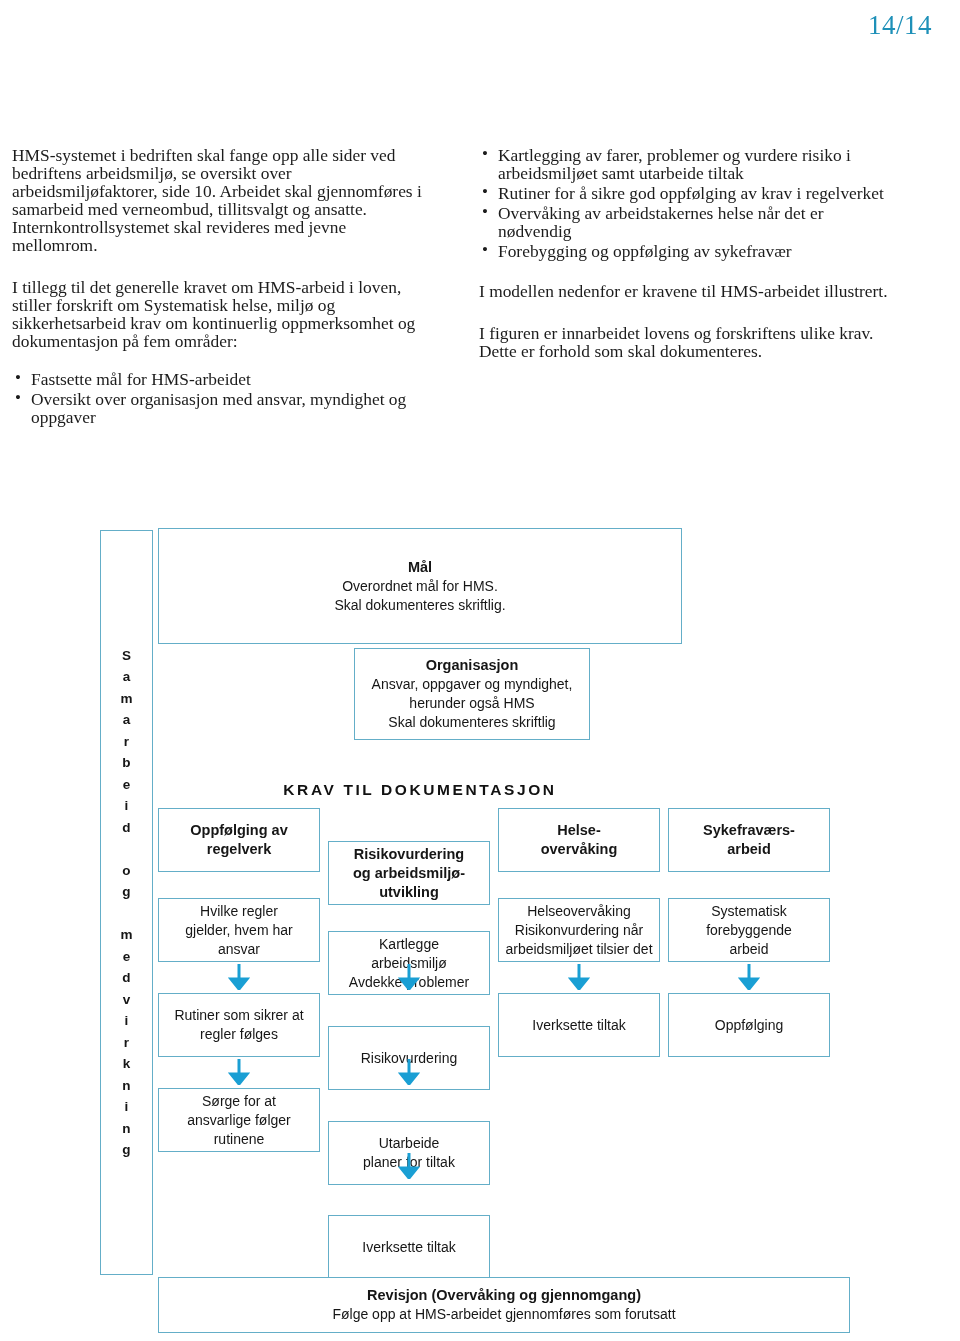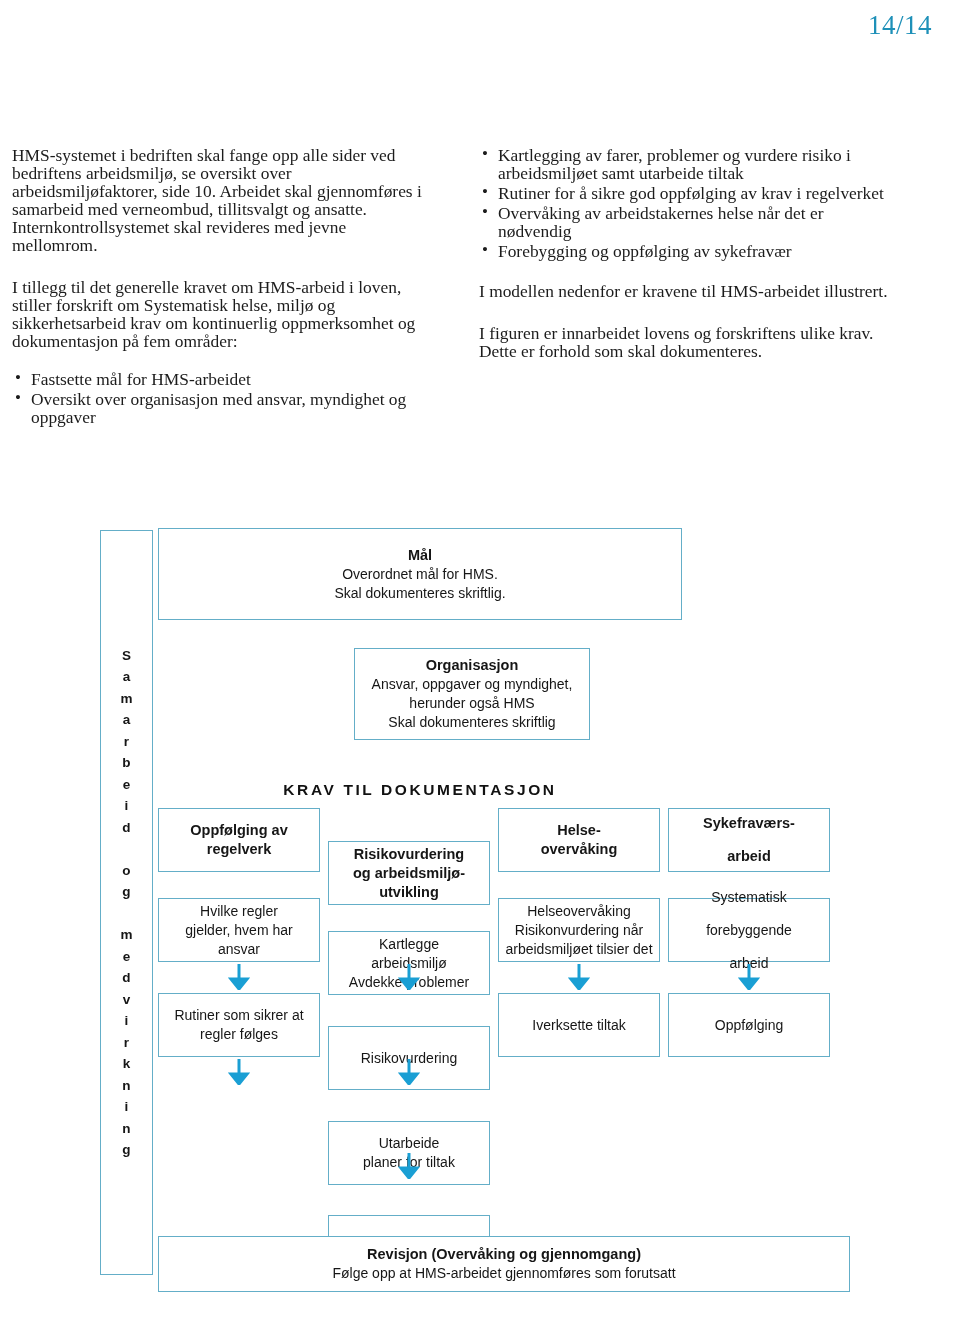--- a/index.html
+++ b/index.html
@@ -103,21 +103,21 @@
   .bx .sub {
     font-size: 14px;
     line-height: 19px;
   }
 
   
   #mal-box {
     left: 158px;
     top: 8px;
     width: 524px;
-    height: 92px;
+    height: 116px;
   }
 
   
   #org-box {
     left: 354px;
     top: 128px;
     width: 236px;
     height: 92px;
   }
 
@@ -158,21 +158,21 @@
   }
 
   
   .cell { width: 162px; height: 64px; }
   .cell.hdr .ttl { font-weight: bold; }
 
   
   .c1 { left: 158px; }
   .c2 { left: 328px; margin-top: 33px; }
   .c3 { left: 498px; }
-  .c4 { left: 668px; gap: 14px; }
+  .c4 { left: 668px; }
 
   
   .r1 { top: 288px; }
   .r2 { top: 378px; }
   .r3 { top: 473px; }
   .r4 { top: 568px; }
   .r5 { top: 662px; }
 
   
   .arrow {
@@ -187,21 +187,21 @@
   .a-c3 { left: 568px; }
   .a-c4 { left: 738px; }
 
   .ar1 { top: 444px; }
   .ar2 { top: 539px; }
   .ar3 { top: 633px; }
 
   
   #revisjon-box {
     left: 158px;
-    top: 716px;
+    top: 757px;
     width: 692px;
     height: 56px;
   }
 </style>
 </head>
 <body>
 
 <div class="page-number">14/14</div>
 
 <div class="prose">
@@ -288,20 +288,25 @@
   </div>
   <div class="bx cell c1 r3">
     <div class="sub">Rutiner som sikrer at</div>
     <div class="sub">regler følges</div>
   </div>
   <div class="arrow a-c1 ar2">
     <svg width="22" height="26" viewBox="0 0 22 26">
         <path d="M11 0 L11 17 M3 15 L11 25 L19 15 Z" stroke="#1a9fd4" stroke-width="3" fill="#1a9fd4"></path>
       </svg>
   </div>
+  <div class="bx cell c1 r4">
+    <div class="sub">Sørge for at</div>
+    <div class="sub">ansvarlige følger</div>
+    <div class="sub">rutinene</div>
+  </div>
 
   <div class="bx cell hdr c2 r1">
     <div class="ttl">Risikovurdering</div>
     <div class="ttl">og arbeidsmiljø-</div>
     <div class="ttl">utvikling</div>
   </div>
   <div class="bx cell c2 r2">
     <div class="sub">Kartlegge</div>
     <div class="sub">arbeidsmiljø</div>
     <div class="sub">Avdekke problemer</div>

